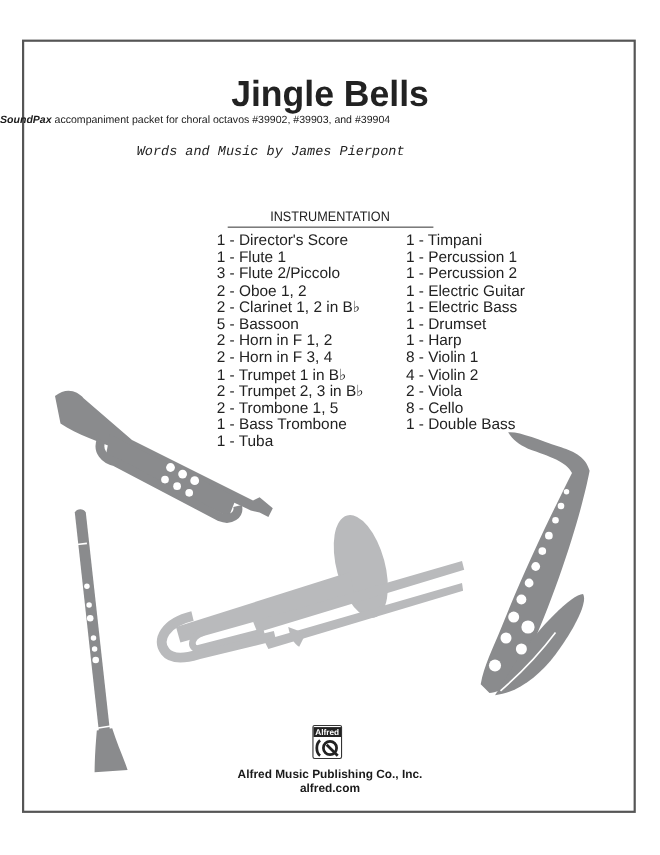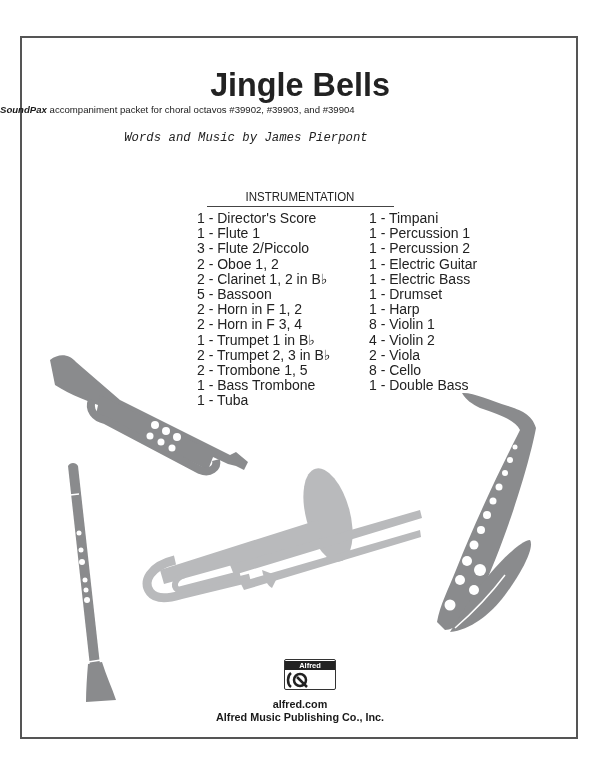--- a/index.html
+++ b/index.html
@@ -9,21 +9,21 @@
   .subtitle { position: absolute; left: 0; width: 568px; top: 104px; text-align: left; font-size: 9.6px; color: #1a1a1a; }
   .subtitle .brand { font-weight: bold; font-style: italic; }
   .credits { position: absolute; left: 0; width: 492px; top: 131px; text-align: center; font-family: Liberation Mono, monospace; font-style: italic; font-size: 12.3px; line-height: 14.5px; color: #222; }
   .inst-head { position: absolute; left: 200px; width: 200px; top: 190px; text-align: center; font-size: 12.5px; color: #222; transform: scaleX(0.92); }
   .inst-rule { position: absolute; left: 207px; width: 187px; top: 206px; height: 0; border-top: 1.5px solid #444; }
   .col { position: absolute; top: 211px; font-size: 14px; line-height: 15.2px; color: #222; }
   .col1 { left: 197px; }
   .col2 { left: 329px; margin-left: 40px; }
   .col div { white-space: nowrap; }
   svg.art { position: absolute; left: 0; top: 0; }
-  .logo { position: absolute; left: 284px; top: 659px; width: 52px; height: 31px; border: 1.5px solid #333; border-radius: 2px; box-sizing: border-box; background: #fff; }
+  .logo { position: absolute; left: 284px; top: 659px; width: 27px; height: 31px; border: 1.5px solid #333; border-radius: 2px; box-sizing: border-box; background: #fff; }
   .logo-text { position: absolute; left: 0; top: 1px; width: 100%; text-align: center; font-size: 7.5px; font-weight: bold; background: #222; color: #fff; line-height: 9px; }
   .publisher { position: absolute; left: 0; width: 600px; top: 698px; text-align: center; font-weight: bold; font-size: 10.8px; line-height: 12.5px; color: #1a1a1a; }
 </style>
 </head>
 <body>
 
 <div class="frame"></div>
 
 <svg class="art" width="600" height="777" viewBox="0 0 600 777">
 
@@ -132,15 +132,15 @@
 <div class="logo">
   <div class="logo-text">Alfred</div>
   <svg width="27" height="19" viewBox="0 0 27 19" style="position:absolute;left:0;top:10px">
     <path d="M6 3 C2 6 2 14 6 17" fill="none" stroke="#222" stroke-width="2.5"></path>
     <ellipse cx="15" cy="10" rx="6" ry="6" fill="none" stroke="#222" stroke-width="2.5"></ellipse>
     <line x1="12" y1="7" x2="22" y2="17" stroke="#222" stroke-width="2.5"></line>
   </svg>
 </div>
 
 <div class="publisher">
+  <div>Alfred Music Publishing Co., Inc.</div>
   <div>alfred.com</div>
-  <div>Alfred Music Publishing Co., Inc.</div>
 </div>
 
 </body></html>

